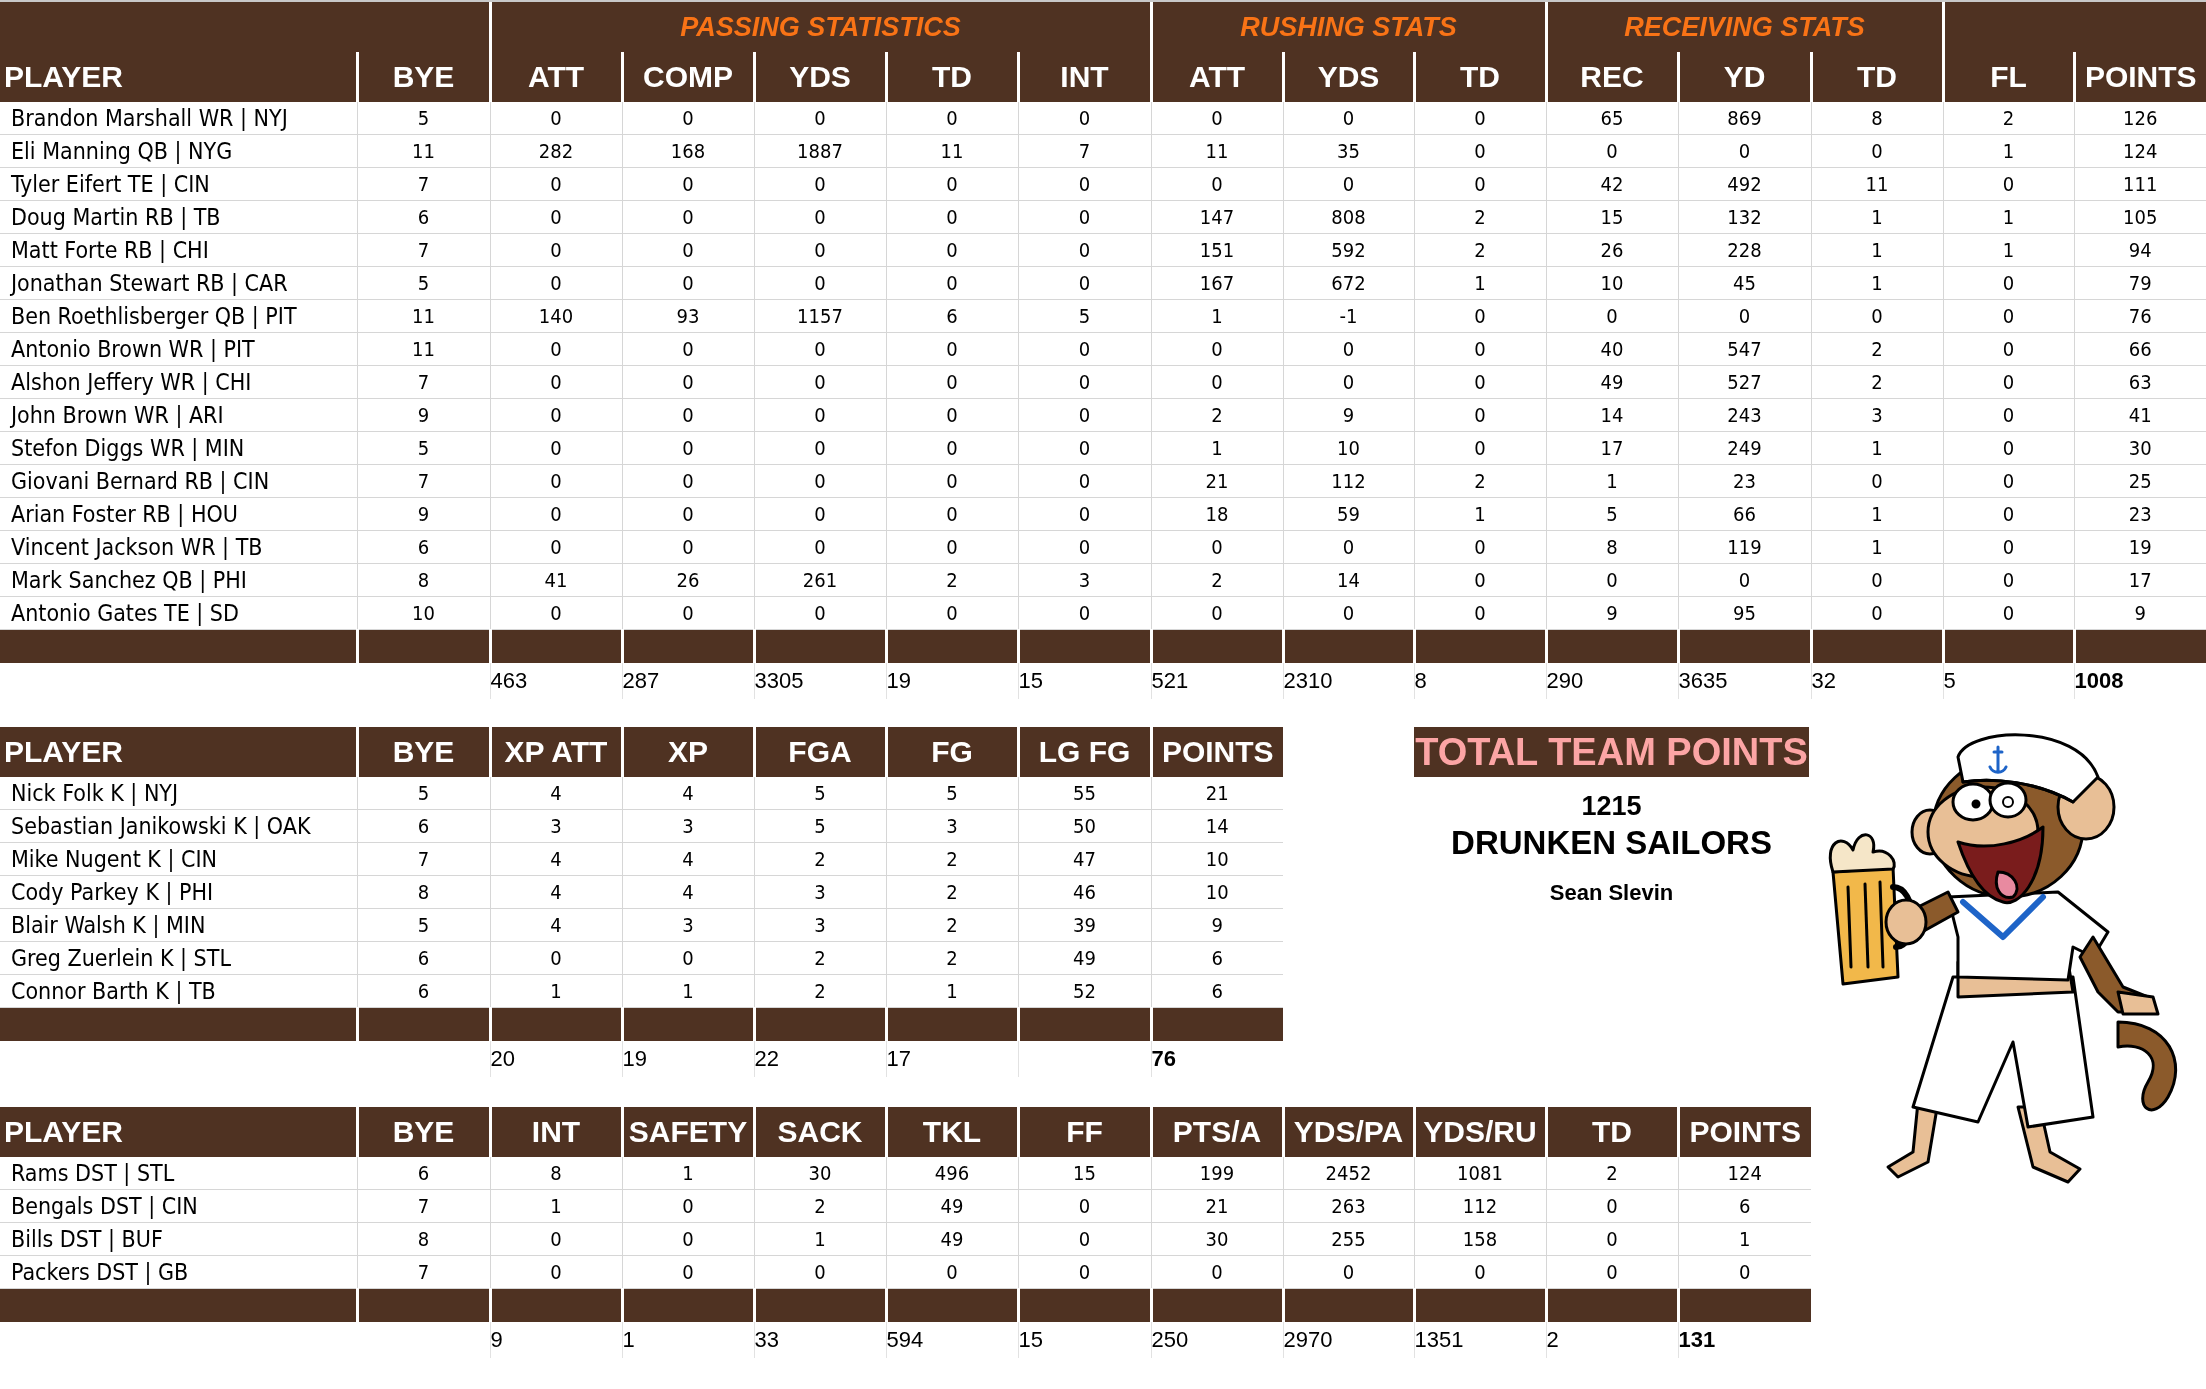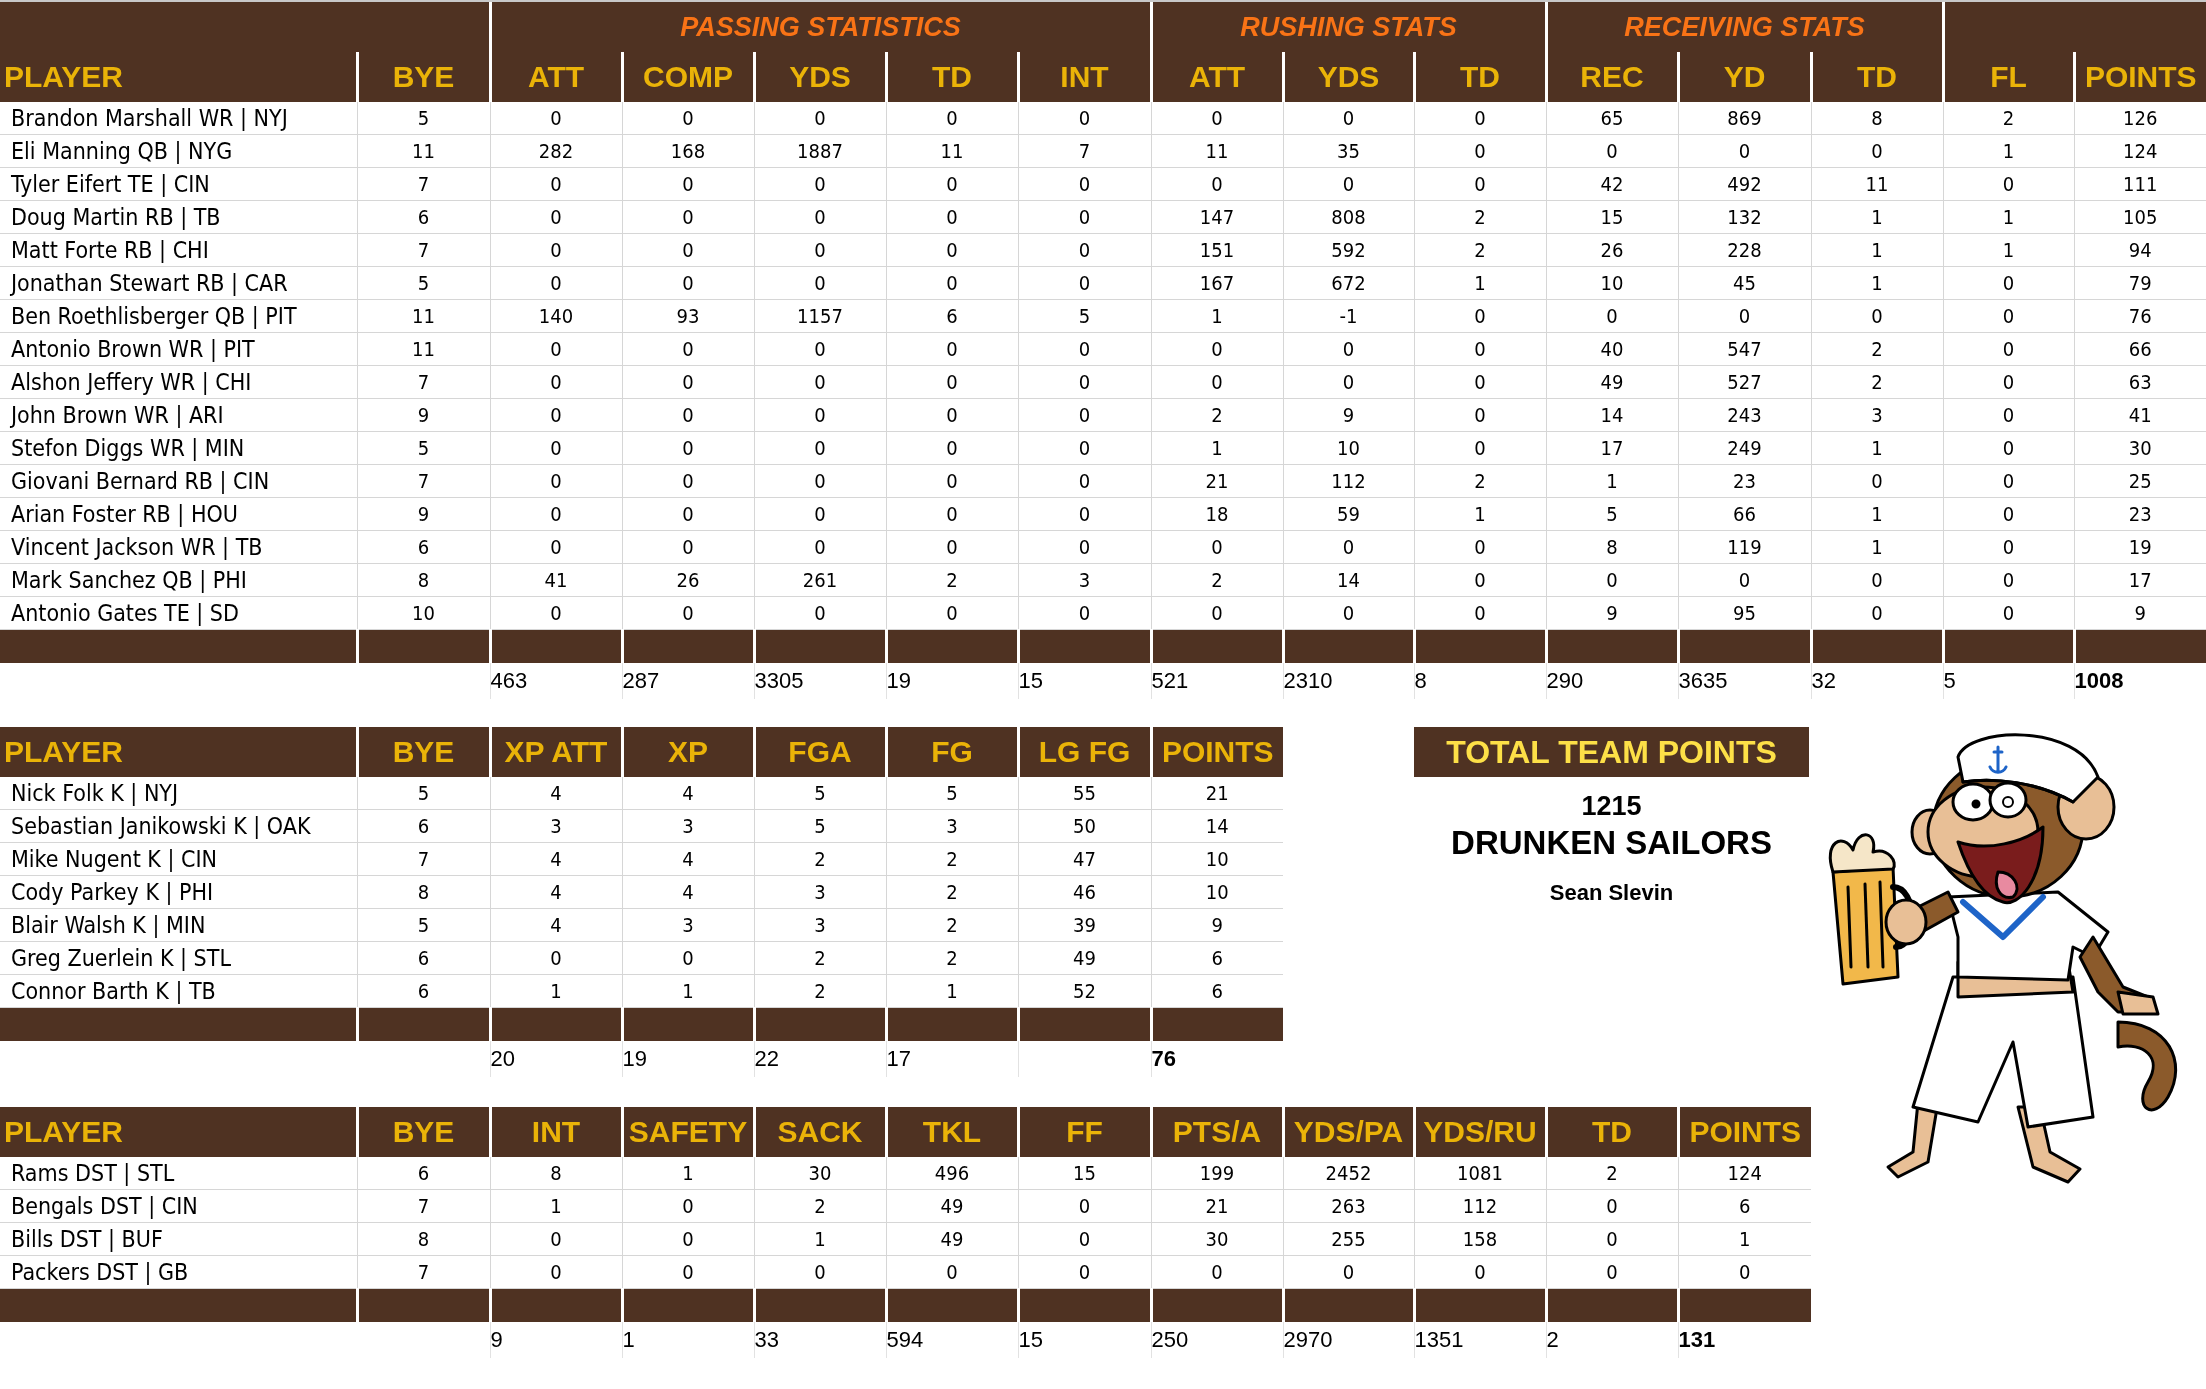--- a/index.html
+++ b/index.html
@@ -1,37 +1,37 @@
 <!DOCTYPE html>
 <html><head>
 <meta charset="utf-8">
 <style>
   html, body { margin:0; padding:0; background:#ffffff; }
   body { width:2206px; height:1389px; position:relative; overflow:hidden;
          font-family:"Liberation Sans", sans-serif; color:#000; }
   .topline { position:absolute; left:0; top:0; width:2206px; height:2px; background:#c8c8c8; }
   table.grid { position:absolute; border-collapse:collapse; table-layout:fixed; }
   table.grid td, table.grid th { padding:0; overflow:hidden; white-space:nowrap; }
-  th.hd { background:#4f3222; color:#eab308; font-weight:bold; font-size:30px; text-align:center;
+  th.hd { background:#4f3222; color:#ffffff; font-weight:bold; font-size:30px; text-align:center;
           border-left:3px solid #fff; height:50px; vertical-align:middle; }
   th.hd.first { border-left:none; text-align:left; padding-left:4px; }
   th.grp { background:#4f3222; color:#f97316; font-weight:bold; font-style:italic; font-size:27px;
            text-align:center; border-left:3px solid #fff; height:50px; vertical-align:middle; }
   th.grp.blank { border-left:none; }
   td.cell { height:32px; border-bottom:1.5px solid #d6d6d6; border-left:1.5px solid #d6d6d6;
             font-family:"DejaVu Sans Condensed","DejaVu Sans", sans-serif; font-stretch:condensed;
             font-size:20px; text-align:center; vertical-align:middle; }
   td.cell.name { text-align:left; padding-left:11px; border-left:none; font-size:23px; }
   td.bar { background:#4f3222; height:33px; border-left:3px solid #fff; }
   td.bar.first { border-left:none; }
   td.tot { height:36px; font-size:22px; text-align:left; vertical-align:middle;
            border-left:1.5px solid #e2e2e2; }
   td.tot.first { border-left:none; }
   td.tot.bold { font-weight:bold; }
-  .box { position:absolute; background:#4f3222; color:#fde047; font-weight:bold; font-size:32px;
+  .box { position:absolute; background:#4f3222; color:#fca5a5; font-weight:bold; font-size:38px;
          text-align:center; line-height:50px; }
   .ctext { position:absolute; text-align:center; font-weight:bold; }
   .mascot { position:absolute; left:1818px; top:722px; width:372px; height:470px; }
 </style>
 </head>
 <body>
 
 <div class="topline"></div>
 
 <table class="grid" id="off-table" style="left:0;top:2px;width:2206px;">

